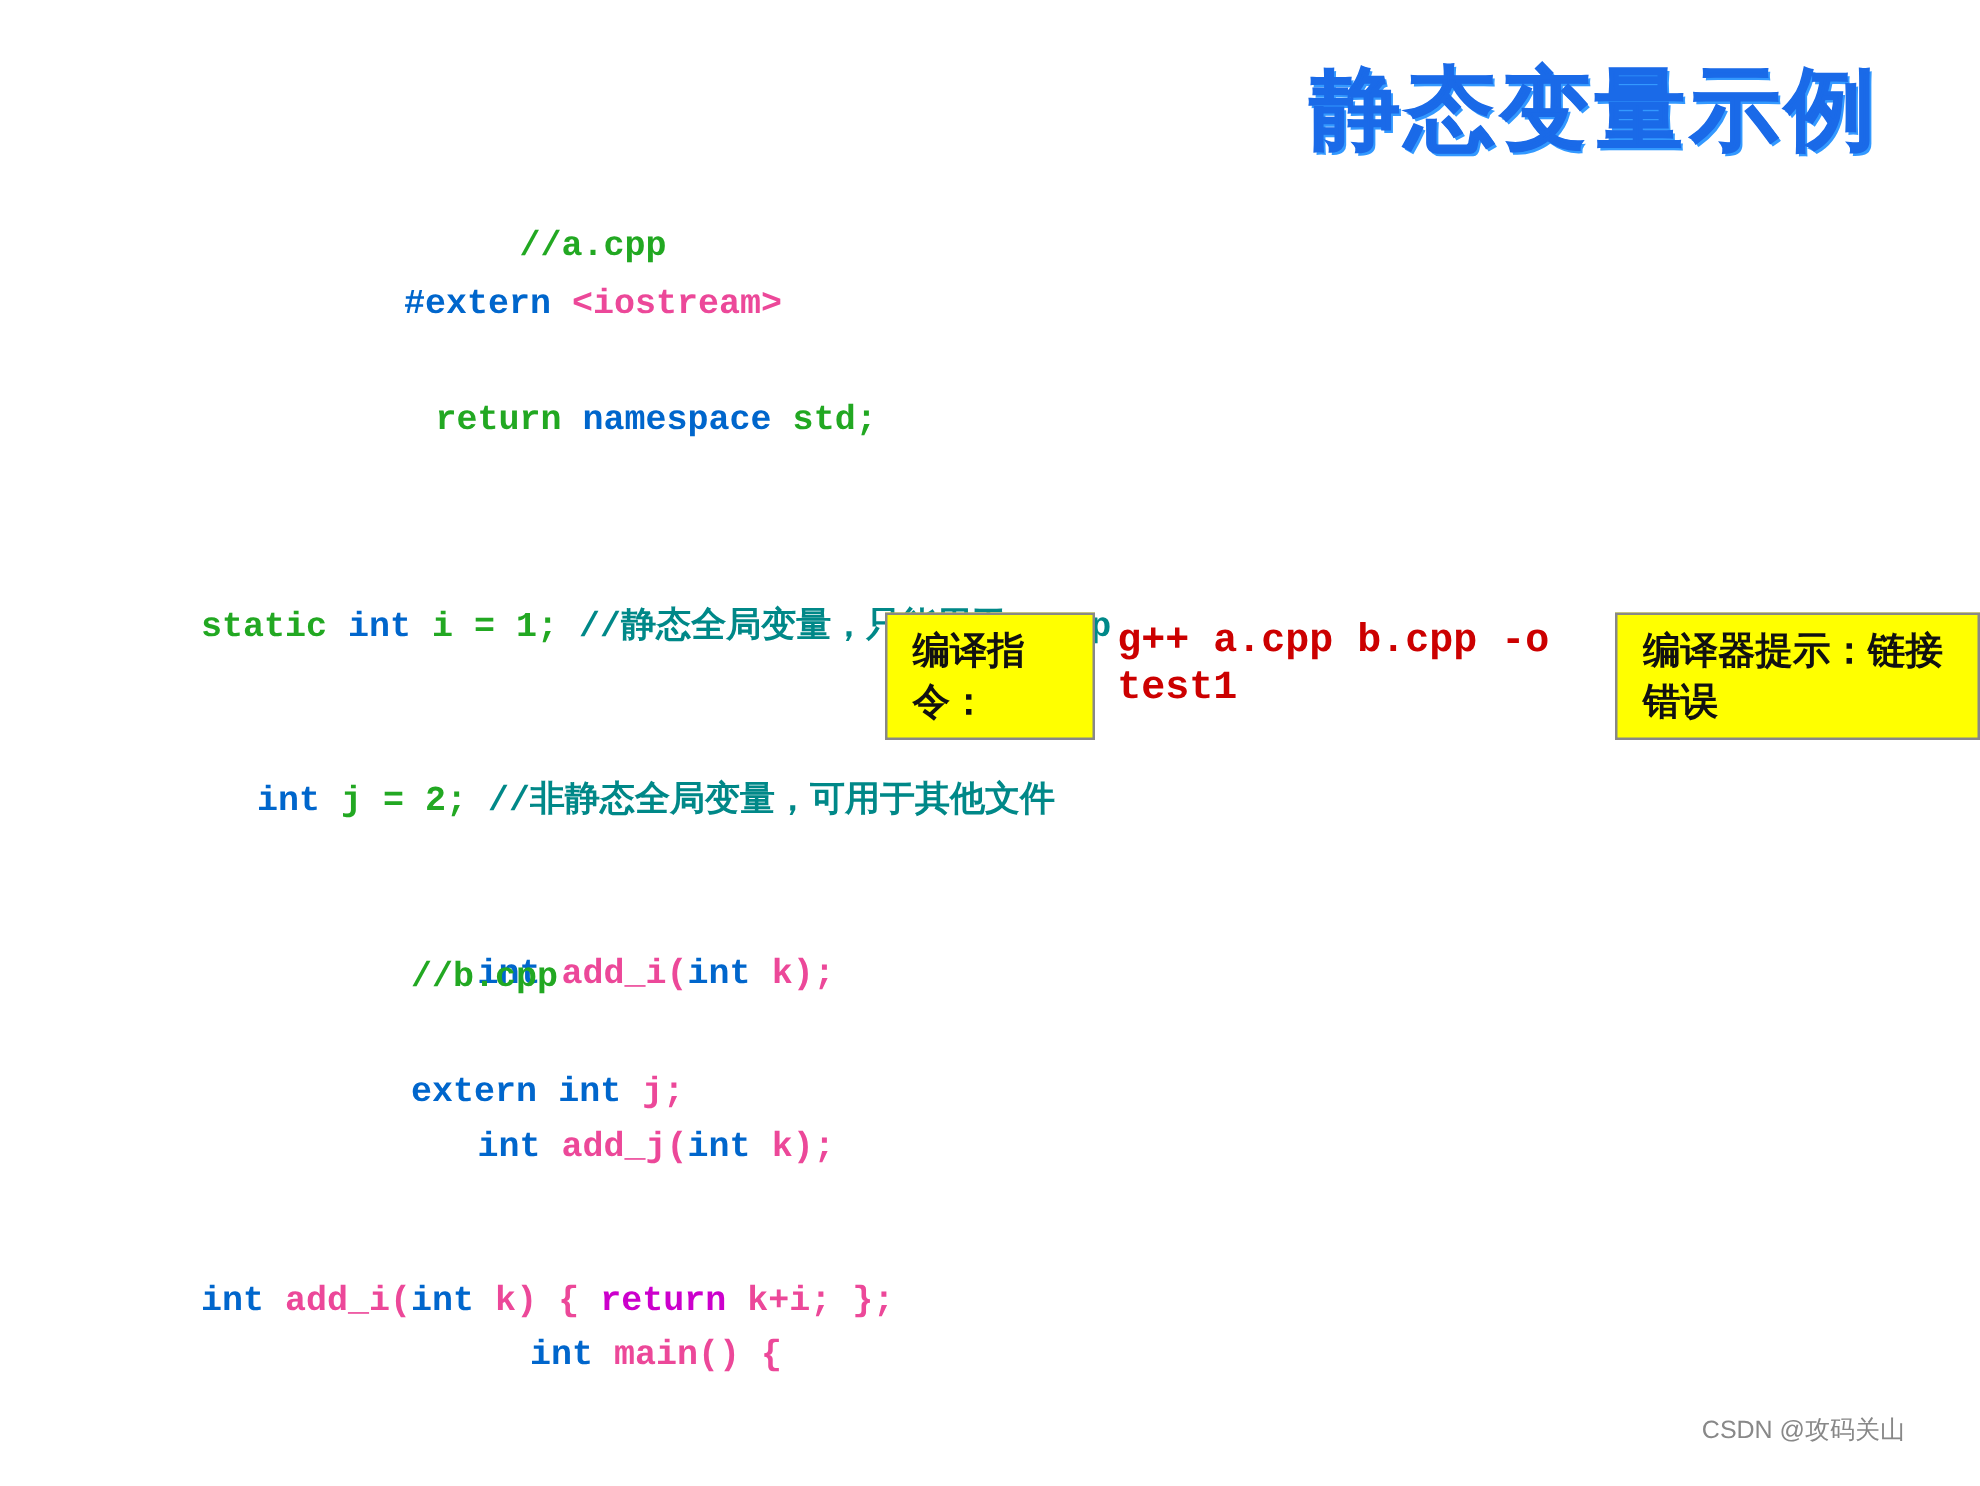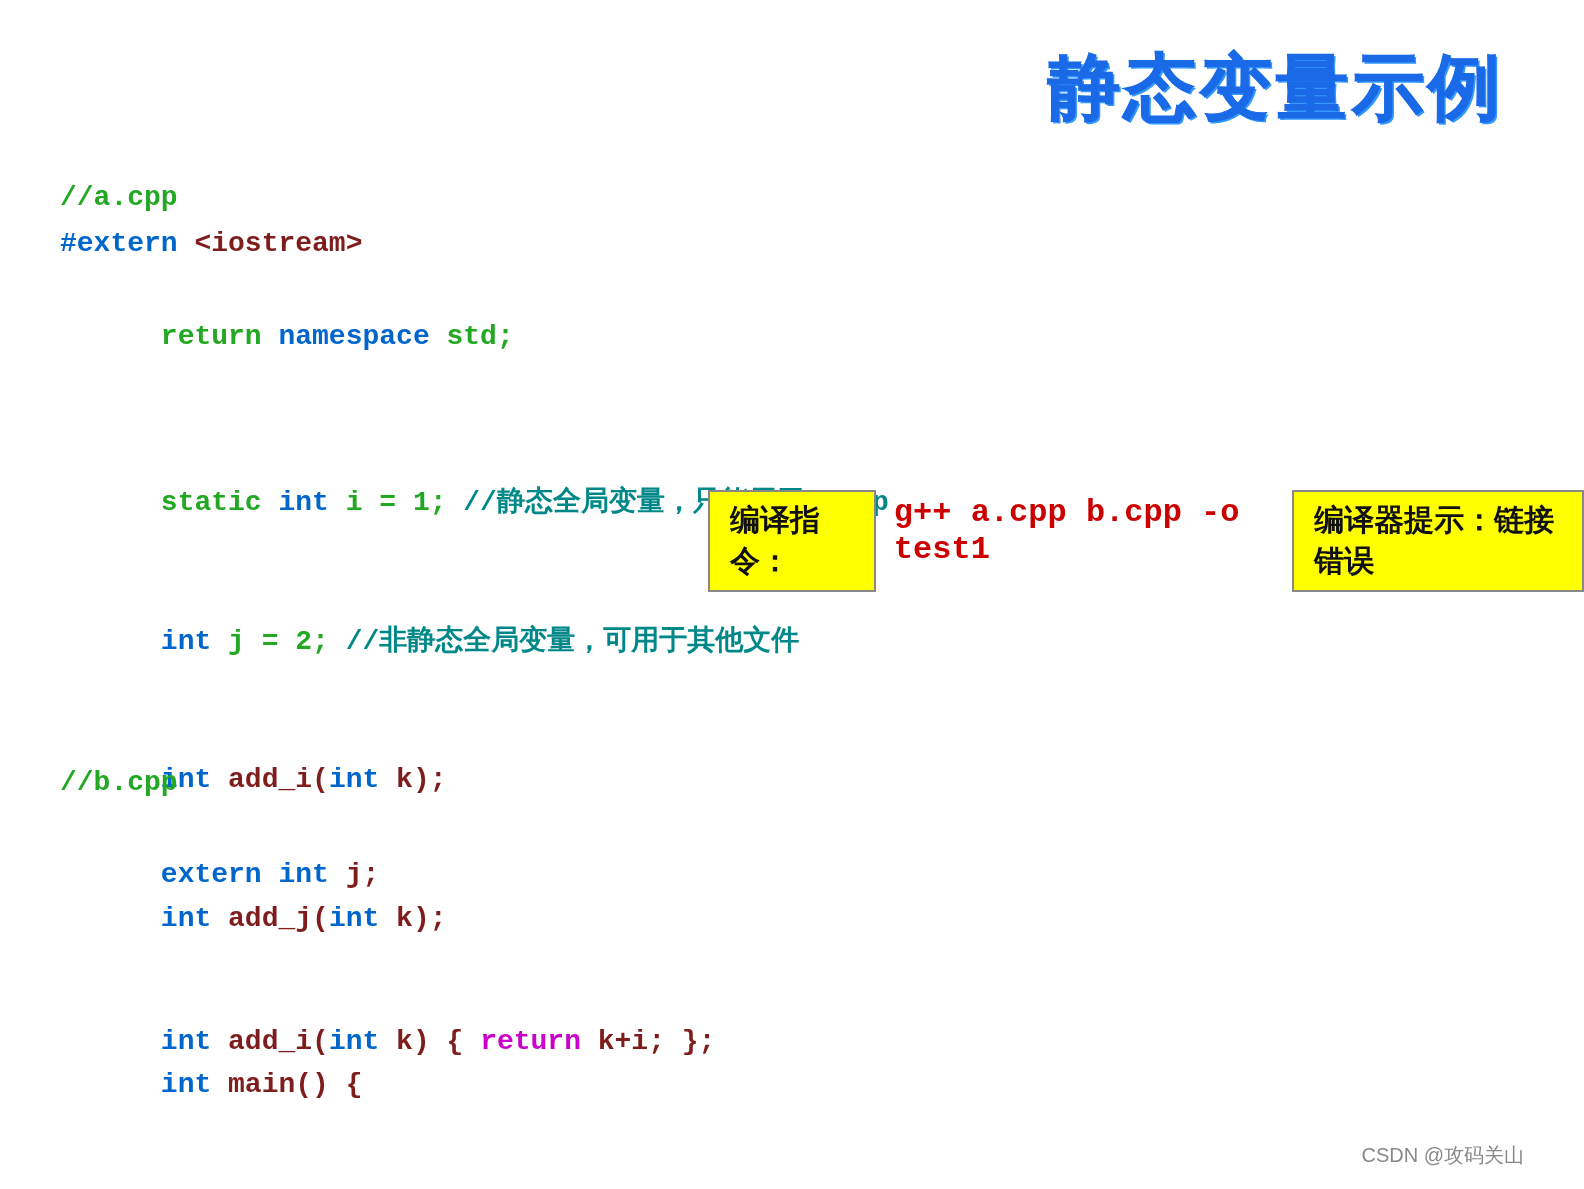--- a/index.html
+++ b/index.html
@@ -45,26 +45,27 @@
       left: 60px;
       font-size: 28px;
       line-height: 1.65;
       font-family: 'Courier New', Consolas, monospace;
       font-weight: 600;
     }
 
     .color-green { color: #22a822; }
     .color-blue { color: #0066cc; }
     .color-magenta { color: #cc00cc; }
-    .color-black { color: #7f1d1d; }
+    .color-black { color: #ec4899; }
     .color-teal { color: #008888; }
 
     .code-line {
       display: block;
       white-space: pre;
+      text-align: center;
     }
 
     .code-line.empty {
       display: block;
       height: 28px;
     }
 
     
     .annotation-area {
       position: absolute;
@@ -120,21 +121,21 @@
       left: 60px;
       font-size: 28px;
       line-height: 1.65;
       font-family: 'Courier New', Consolas, monospace;
       font-weight: 600;
     }
 
     
     .footer {
       position: absolute;
-      bottom: 20px;
+      bottom: 32px;
       right: 60px;
       font-size: 20px;
       color: #888888;
       font-family: 'Microsoft YaHei', '微软雅黑', sans-serif;
     }
   </style>
 </head>
 <body>
 
 <div class="page-container">

